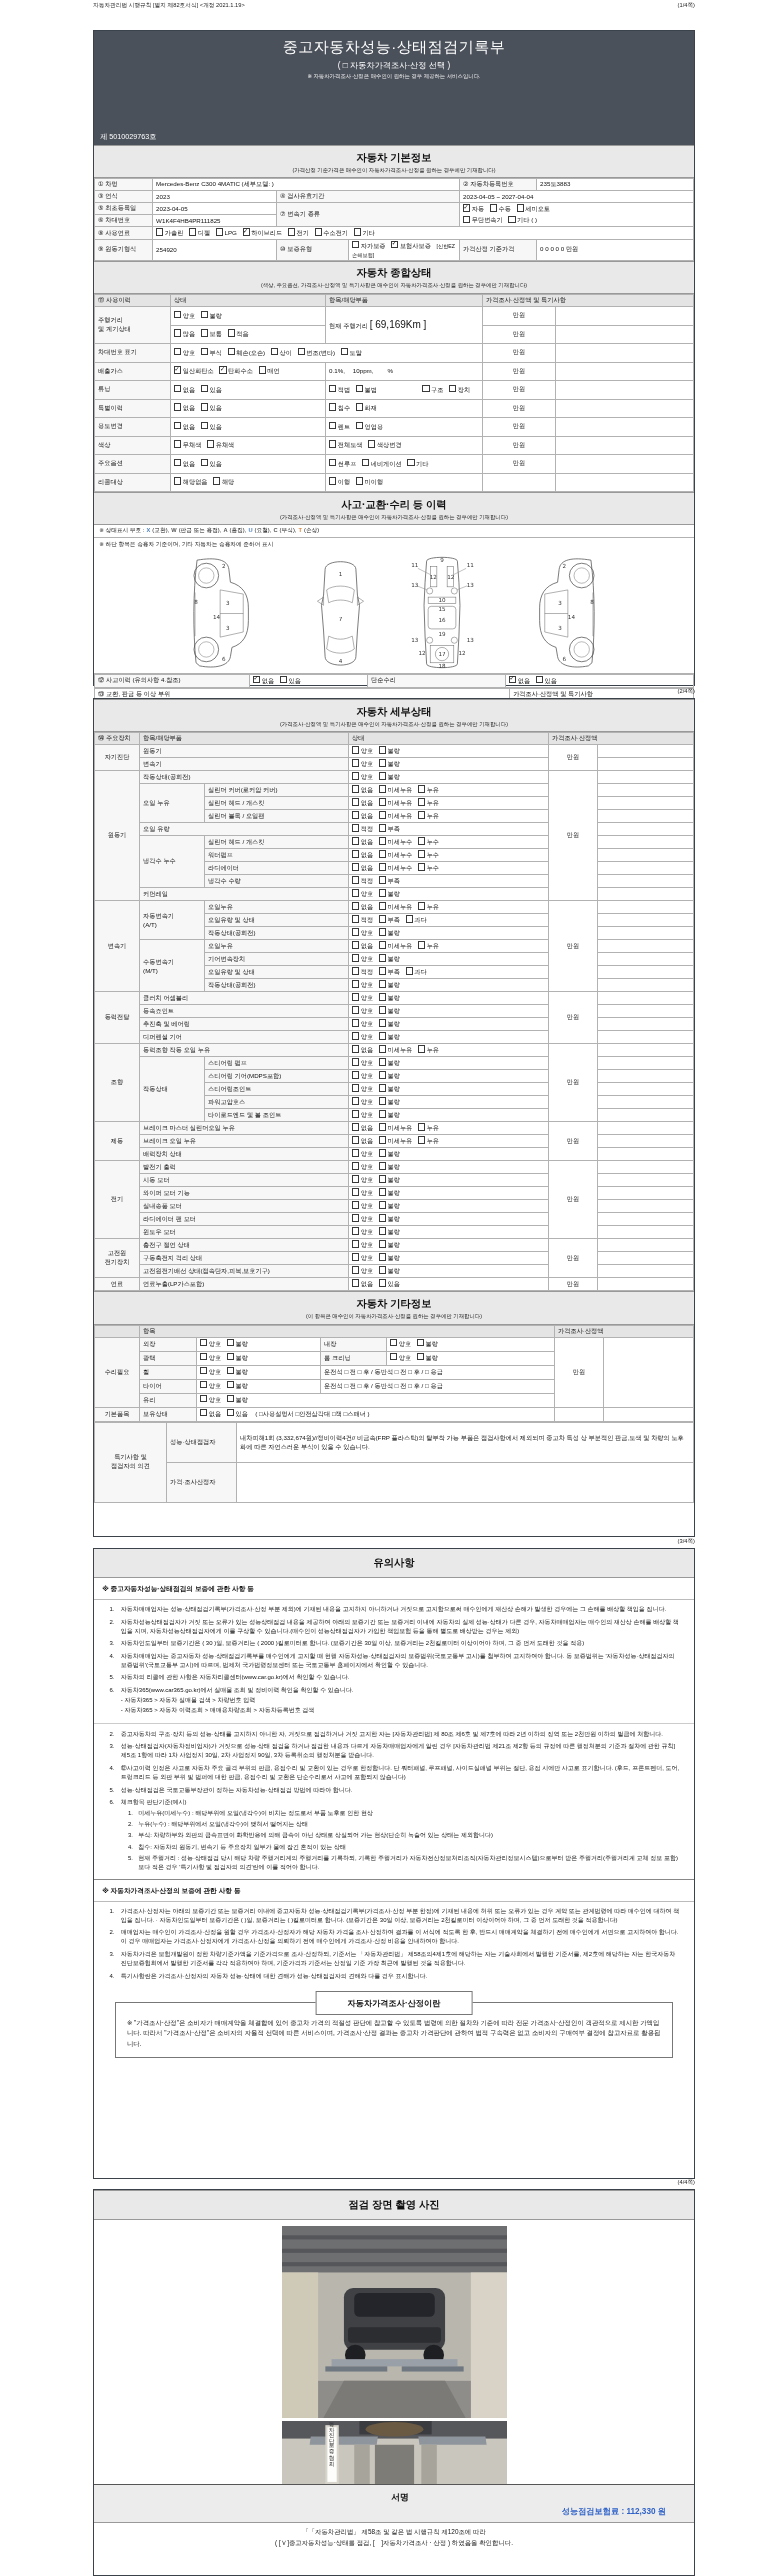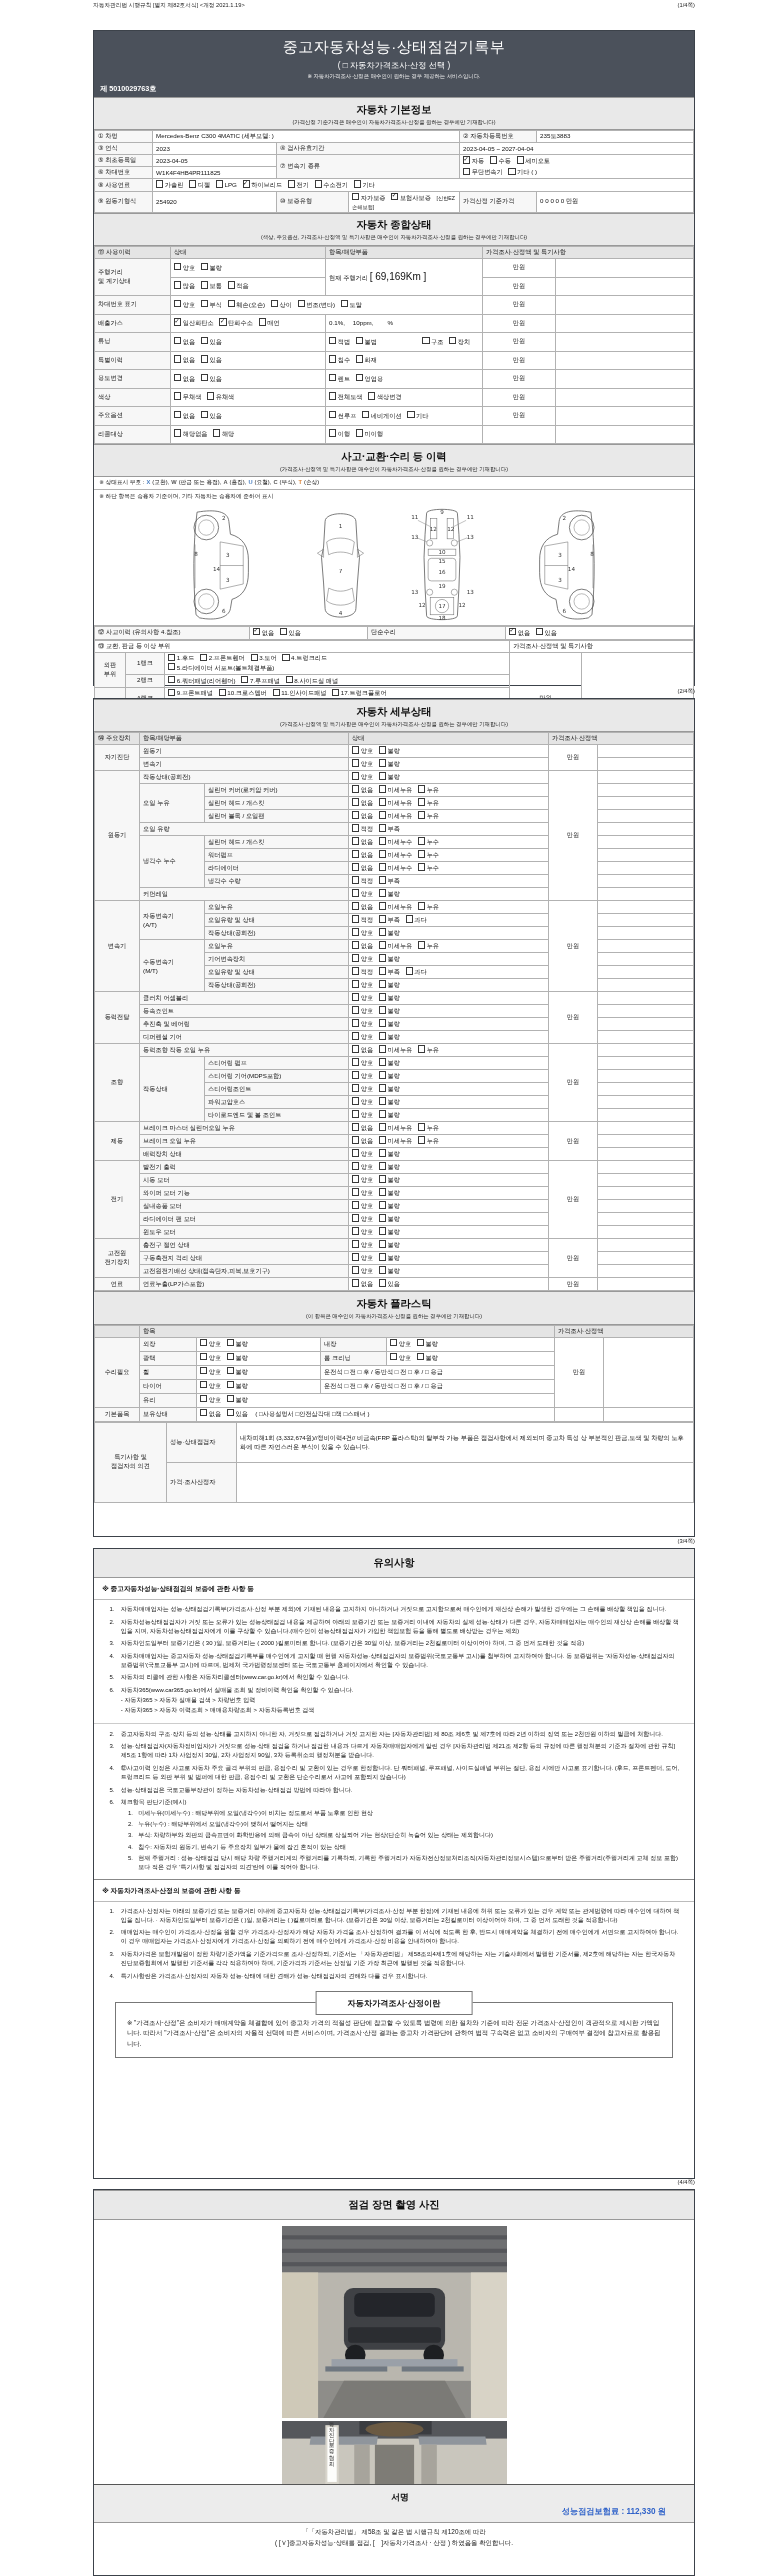--- a/index.html
+++ b/index.html
@@ -5,21 +5,21 @@
   html,body{margin:0;padding:0;}
   body{width:773px;height:2576px;overflow:hidden;background:#fff;position:relative;
        font-family:"Liberation Sans","DejaVu Sans",sans-serif;color:#111;}
   .meta{position:absolute;top:2.1px;left:93px;width:602px;display:flex;justify-content:space-between;font-size:5.7px;color:#222;}
   .pgmark{position:absolute;right:78px;font-size:5.7px;color:#222;}
   .page{position:absolute;left:93px;width:602px;background:#fff;border:1.5px solid #3c424a;box-sizing:border-box;}
   .darkband{background:#4b515b;color:#fff;}
   .darkband .ttl{font-size:15px;font-weight:normal;text-align:center;padding-top:7.2px;letter-spacing:0.5px;}
   .darkband .sub{font-size:8.2px;text-align:center;margin-top:2.6px;}
   .darkband .note{font-size:5.4px;text-align:center;margin-top:2.1px;color:#eee;}
-  .darkband .docno{font-size:7.2px;font-weight:bold;padding:4.1px 0 3.1px 6.2px;}
+  .darkband .docno{font-size:7.2px;font-weight:normal;padding:4.1px 0 3.1px 6.2px;margin-top:48px;}
   .sechead{background:#e9e9e9;text-align:center;padding:4.6px 0 3.6px;border-top:0.5px solid #999;border-bottom:0.5px solid #999;}
   .sechead .h{font-size:10.3px;font-weight:bold;}
   .sechead .n{font-size:5.4px;margin-top:2.1px;color:#222;}
   table{border-collapse:collapse;width:100%;font-size:6.2px;table-layout:fixed;}
   td,th{border:0.5px solid #b2b2b2;padding:1px 3.1px;vertical-align:middle;word-break:break-all;}
   th{background:#e4e4e4;font-weight:normal;text-align:left;}
   .lab{background:#f7f7f7;}
   .ctr{text-align:center;}
   .cb{display:inline-block;width:5.2px;height:5.2px;border:0.8px solid #3a3a3a;margin-right:1.5px;vertical-align:-0.5px;position:relative;background:#fff;}
   .cb.ck:after{content:"✓";position:absolute;top:-2.6px;left:-0.5px;font-size:6.2px;font-weight:bold;color:#111;}
@@ -638,21 +638,21 @@
           <td class="lab ctr" rowspan="1" style="white-space: pre-line;">연료</td>
           <td class="lab" colspan="2">연료누출(LP가스포함)</td>
           <td><span class="optg"><span class="opt"><span class="cb"></span><span class="olab">없음</span></span><span class="opt"><span class="cb"></span><span class="olab">있음</span></span></span></td>
           <td class="amt" rowspan="1">만원</td>
           <td class="xcell"></td>
         </tr>
       </tbody>
   </table>
 
   <div class="sechead">
-    <div class="h">자동차 플라스틱</div>
+    <div class="h">자동차 기타정보</div>
     <div class="n">(이 항목은 매수인이 자동차가격조사·산정을 원하는 경우에만 기재합니다)</div>
   </div>
   <table>
     <colgroup>
         <col style="width:45px">
         <col style="width:57px">
         <col style="width:124px">
         <col style="width:66px">
         <col style="width:168px">
         <col style="width:49px">

